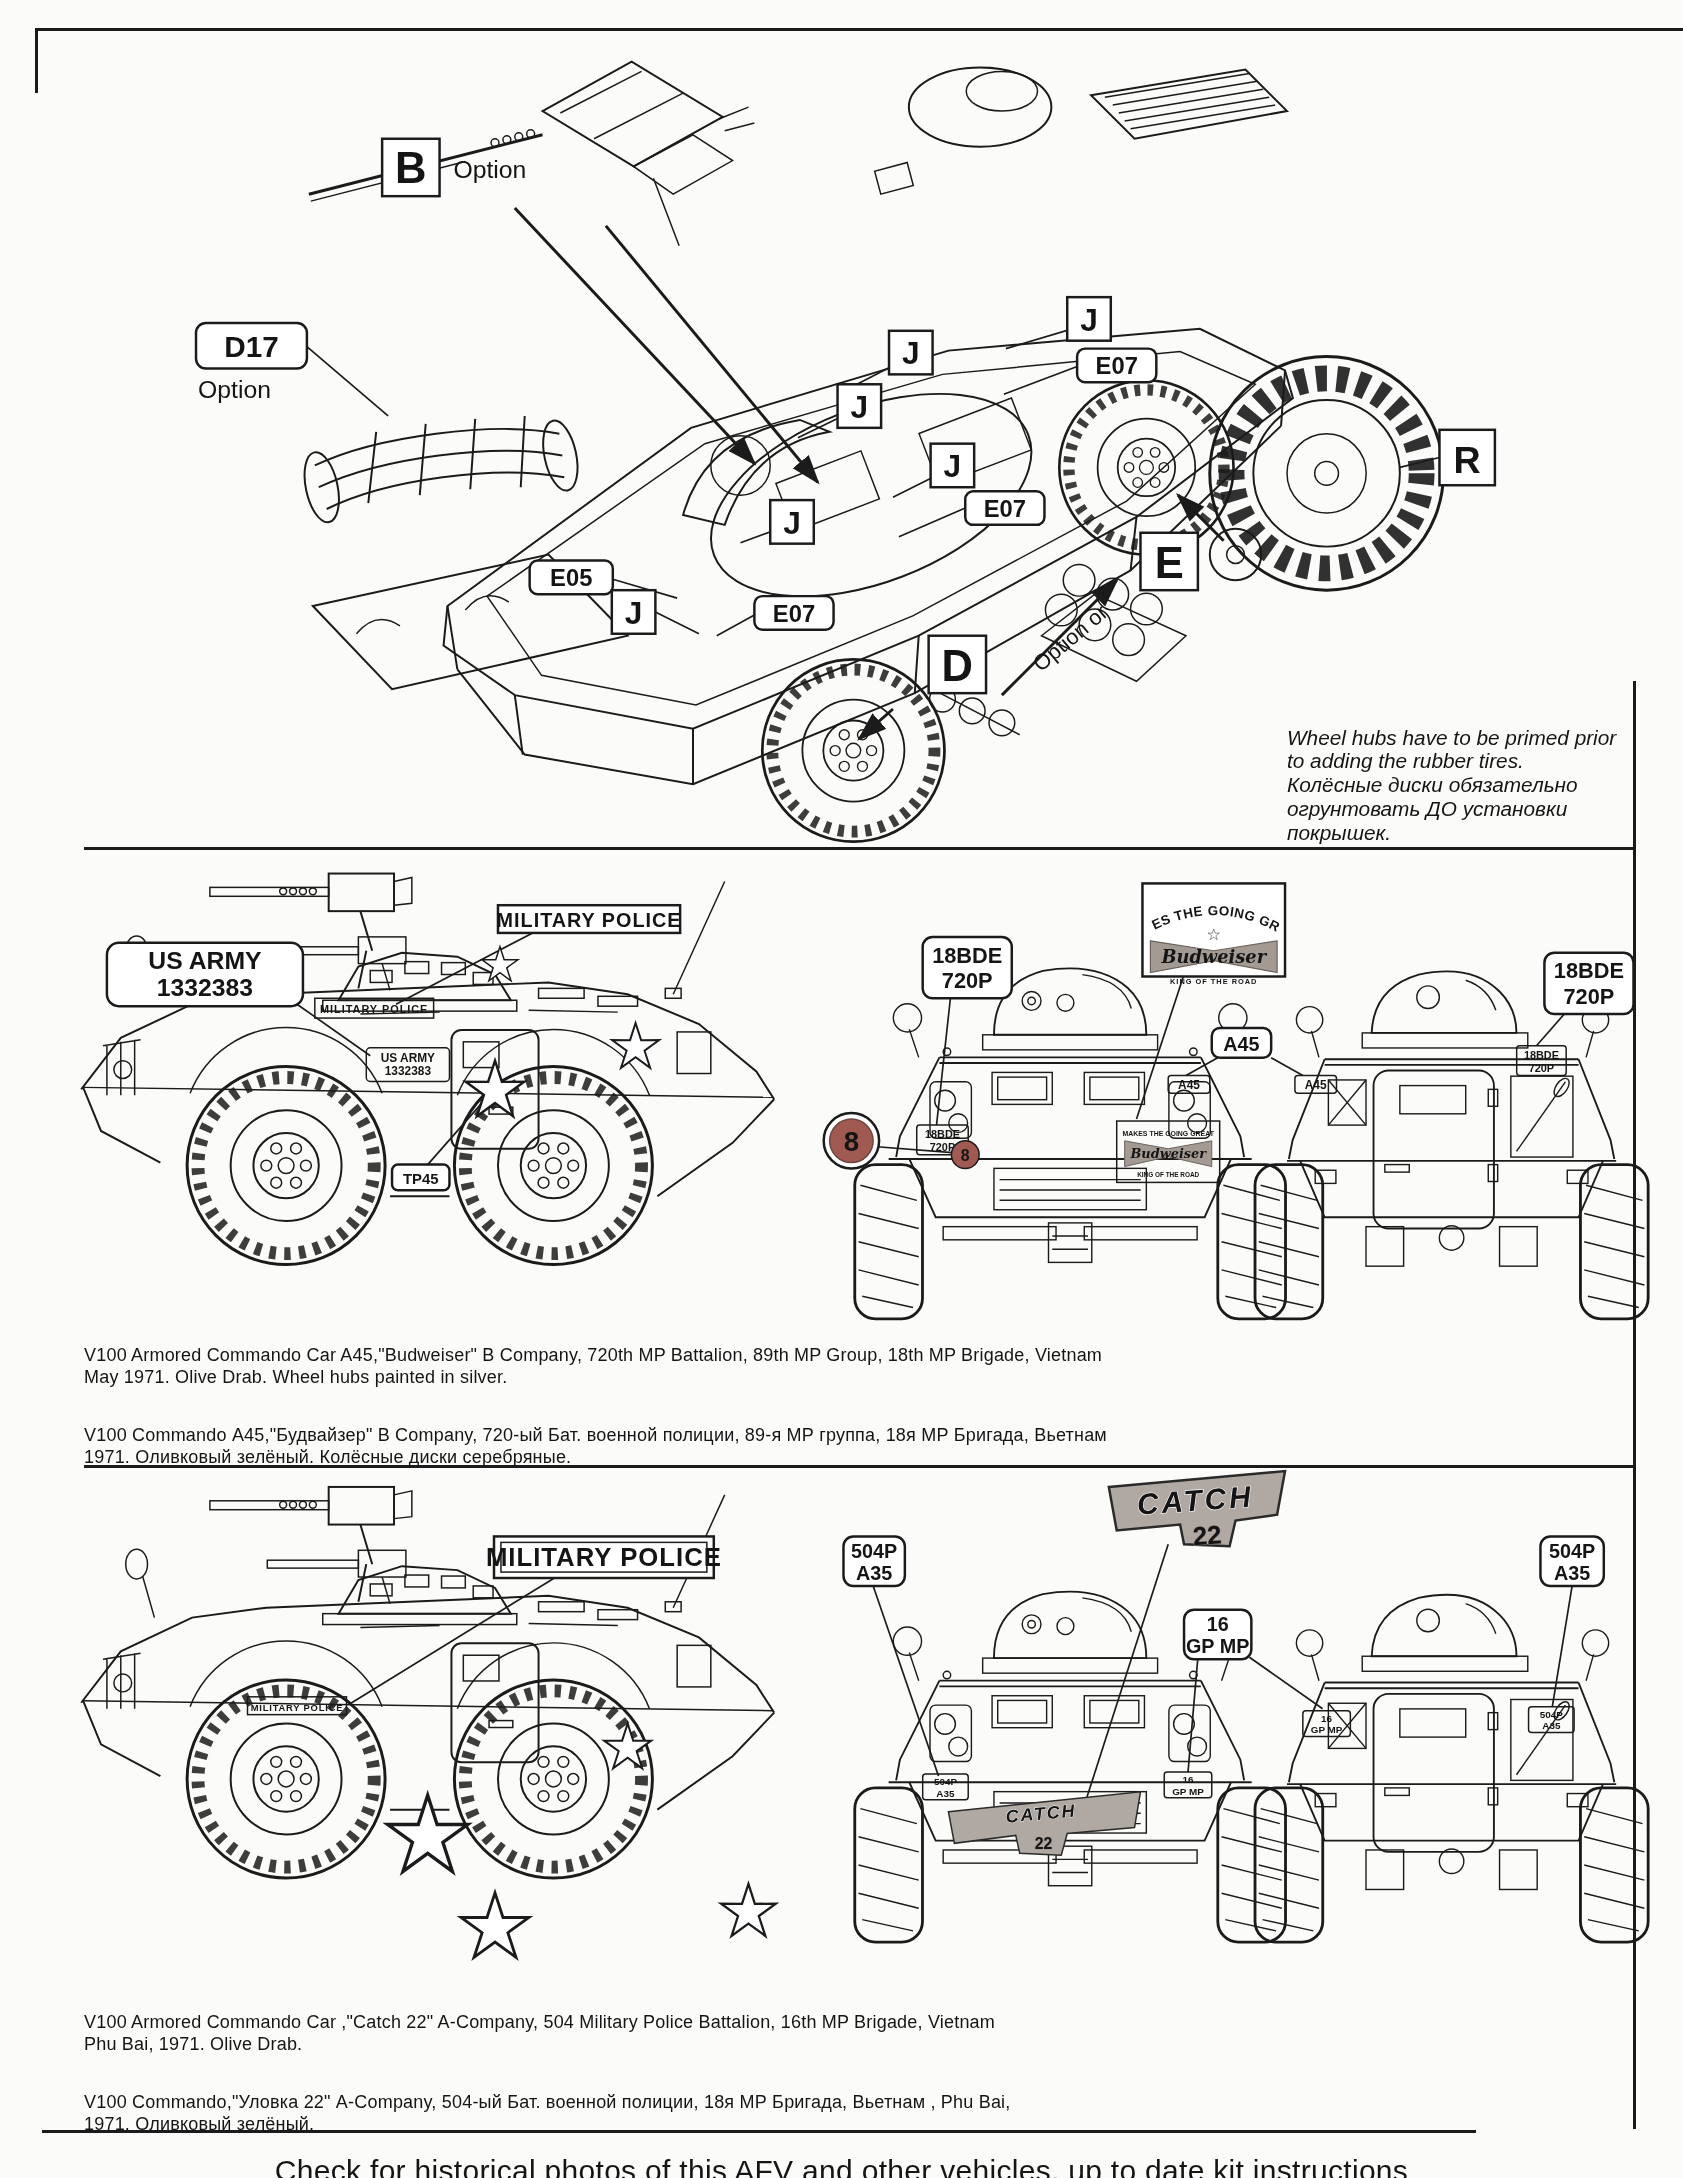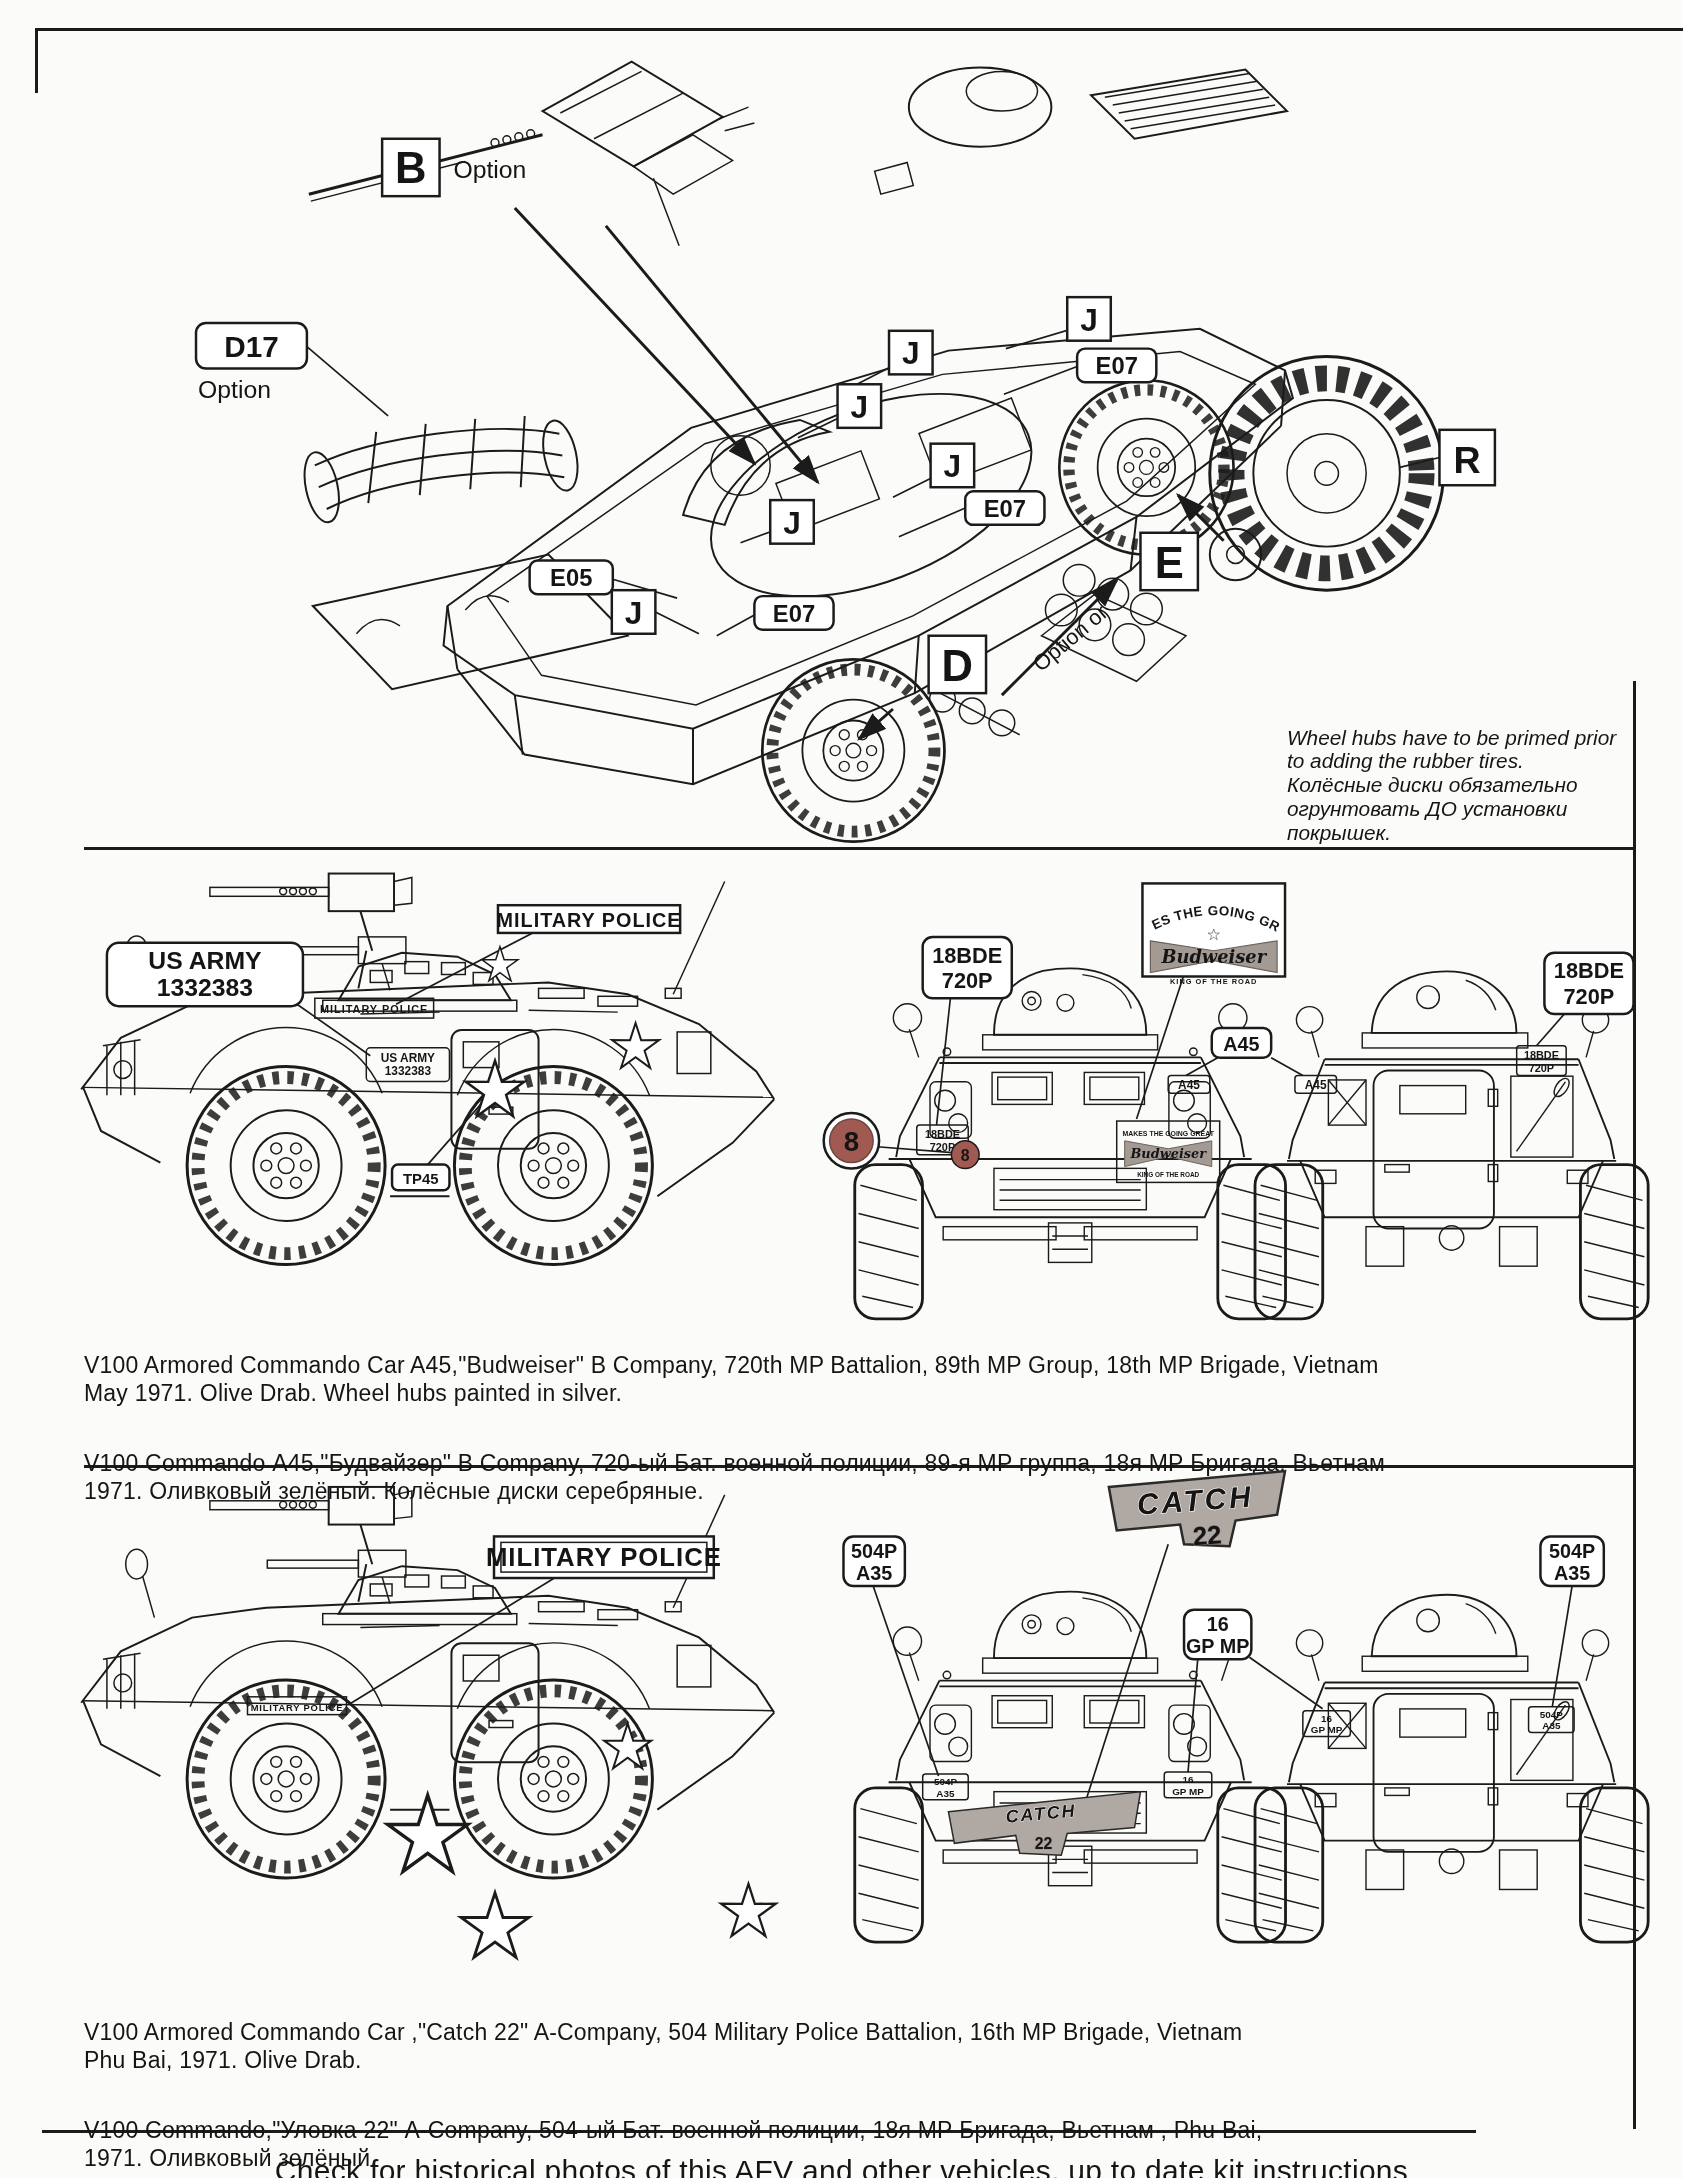--- a/index.html
+++ b/index.html
@@ -7,21 +7,21 @@
         font-family:"Liberation Sans",sans-serif;color:#151515;}
   svg{position:absolute;left:0;overflow:visible;}
   svg text{font-family:"Liberation Sans",sans-serif;fill:#151515;}
   .b{font-weight:bold}.i{font-style:italic}.mid{text-anchor:middle}
   .cb{fill:#ffffff;stroke:#1b1b1b;stroke-width:2.5}
   .ln{stroke:#1b1b1b;stroke-width:2;fill:none}
   .ln15{stroke:#1b1b1b;stroke-width:1.5;fill:none}
   .ln3{stroke:#1b1b1b;stroke-width:3;fill:none}
   .lead{stroke:#1b1b1b;stroke-width:1.7;fill:none}
   .rule{position:absolute;background:#1b1b1b;}
-  .desc{position:absolute;left:84px;width:1505px;font-size:23px;line-height:1.22;
+  .desc{position:absolute;left:84px;width:1505px;font-size:18px;line-height:1.22;
         white-space:pre-line;letter-spacing:0.2px;}
   .desc p{margin:0 0 14px 0;white-space:pre-line;}
   #footer{position:absolute;left:0;top:2154px;width:1683px;text-align:center;
           font-size:30px;letter-spacing:0.3px;}
   .script{font-family:"DejaVu Serif",serif;font-style:italic;font-weight:bold;}
 </style>
 </head>
 <body>
 
 <div id="page">

